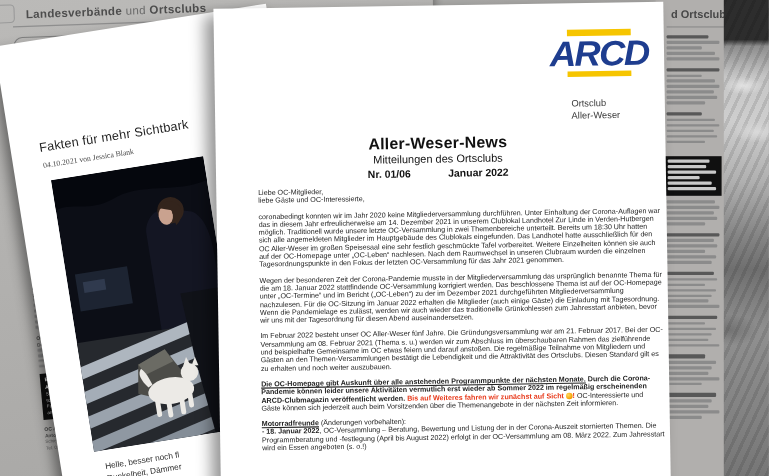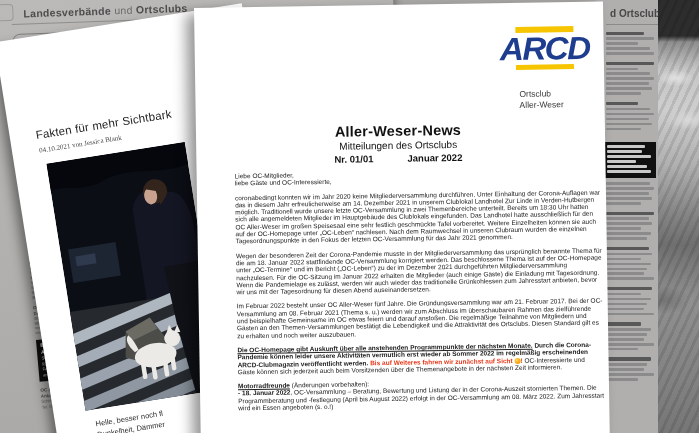--- a/index.html
+++ b/index.html
@@ -304,21 +304,21 @@
     <div class="bar-y" style="background: rgb(246, 197, 0);"></div>
   </div>
   <div class="org">
     <div>Ortsclub</div>
     <div>Aller-Weser</div>
   </div>
   <div class="nl-head">
     <div class="t1">Aller-Weser-News</div>
     <div class="t2">Mitteilungen des Ortsclubs</div>
     <div class="t3">
-      <span>Nr. 01/01</span>
+      <span>Nr. 01/06</span>
       <span>Januar 2022</span>
     </div>
   </div>
   <div class="nl-body">
     <p style="margin-bottom:0">Liebe OC-Mitglieder,</p>
     <p>liebe Gäste und OC-Interessierte,</p>
     <p>coronabedingt konnten wir im Jahr 2020 keine Mitgliederversammlung durchführen. Unter Einhaltung der Corona-Auflagen war das in diesem Jahr erfreulicherweise am 14. Dezember 2021 in unserem Clublokal Landhotel Zur Linde in Verden-Hutbergen möglich. Traditionell wurde unsere letzte OC-Versammlung in zwei Themenbereiche unterteilt. Bereits um 18:30 Uhr hatten sich alle angemeldeten Mitglieder im Hauptgebäude des Clublokals eingefunden. Das Landhotel hatte ausschließlich für den OC Aller-Weser im großen Speisesaal eine sehr festlich geschmückte Tafel vorbereitet. Weitere Einzelheiten können sie auch auf der OC-Homepage unter „OC-Leben“ nachlesen. Nach dem Raumwechsel in unseren Clubraum wurden die einzelnen Tagesordnungspunkte in den Fokus der letzten OC-Versammlung für das Jahr 2021 genommen.</p>
     <p>Wegen der besonderen Zeit der Corona-Pandemie musste in der Mitgliederversammlung das ursprünglich benannte Thema für die am 18. Januar 2022 stattfindende OC-Versammlung korrigiert werden. Das beschlossene Thema ist auf der OC-Homepage unter „OC-Termine“ und im Bericht („OC-Leben“) zu der im Dezember 2021 durchgeführten Mitgliederversammlung nachzulesen. Für die OC-Sitzung im Januar 2022 erhalten die Mitglieder (auch einige Gäste) die Einladung mit Tagesordnung. Wenn die Pandemielage es zulässt, werden wir auch wieder das traditionelle Grünkohlessen zum Jahresstart anbieten, bevor wir uns mit der Tagesordnung für diesen Abend auseinandersetzen.</p>
     <p>Im Februar 2022 besteht unser OC Aller-Weser fünf Jahre. Die Gründungsversammlung war am 21. Februar 2017. Bei der OC-Versammlung am 08. Februar 2021 (Thema s. u.) werden wir zum Abschluss im überschaubaren Rahmen das zielführende und beispielhafte Gemeinsame im OC etwas feiern und darauf anstoßen. Die regelmäßige Teilnahme von Mitgliedern und Gästen an den Themen-Versammlungen bestätigt die Lebendigkeit und die Attraktivität des Ortsclubs. Diesen Standard gilt es zu erhalten und noch weiter auszubauen.</p>
     <p><span class="bu">Die OC-Homepage gibt Auskunft über alle anstehenden Programmpunkte der nächsten Monate.</span><span class="bo"> Durch die Corona-Pandemie können leider unsere Aktivitäten vermutlich erst wieder ab Sommer 2022 im regelmäßig erscheinenden ARCD-Clubmagazin veröffentlicht werden. </span><span class="red" id="red1" style="color: rgb(232, 57, 26);">Bis auf Weiteres fahren wir zunächst auf Sicht </span><span class="wink"></span><span class="red" id="red2" style="color: rgb(232, 57, 26);">!</span><span> OC-Interessierte und Gäste können sich jederzeit auch beim Vorsitzenden über die Themenangebote in der nächsten Zeit informieren.</span></p>

